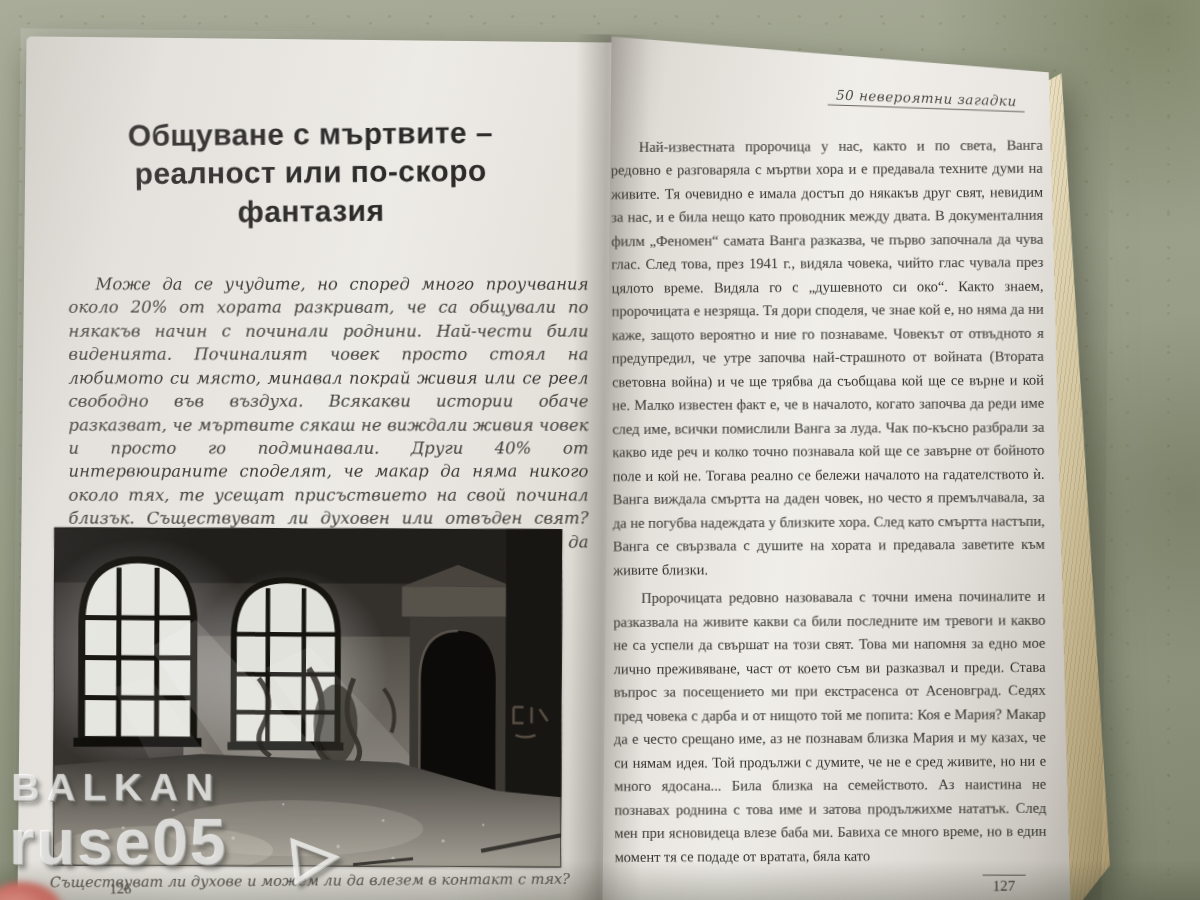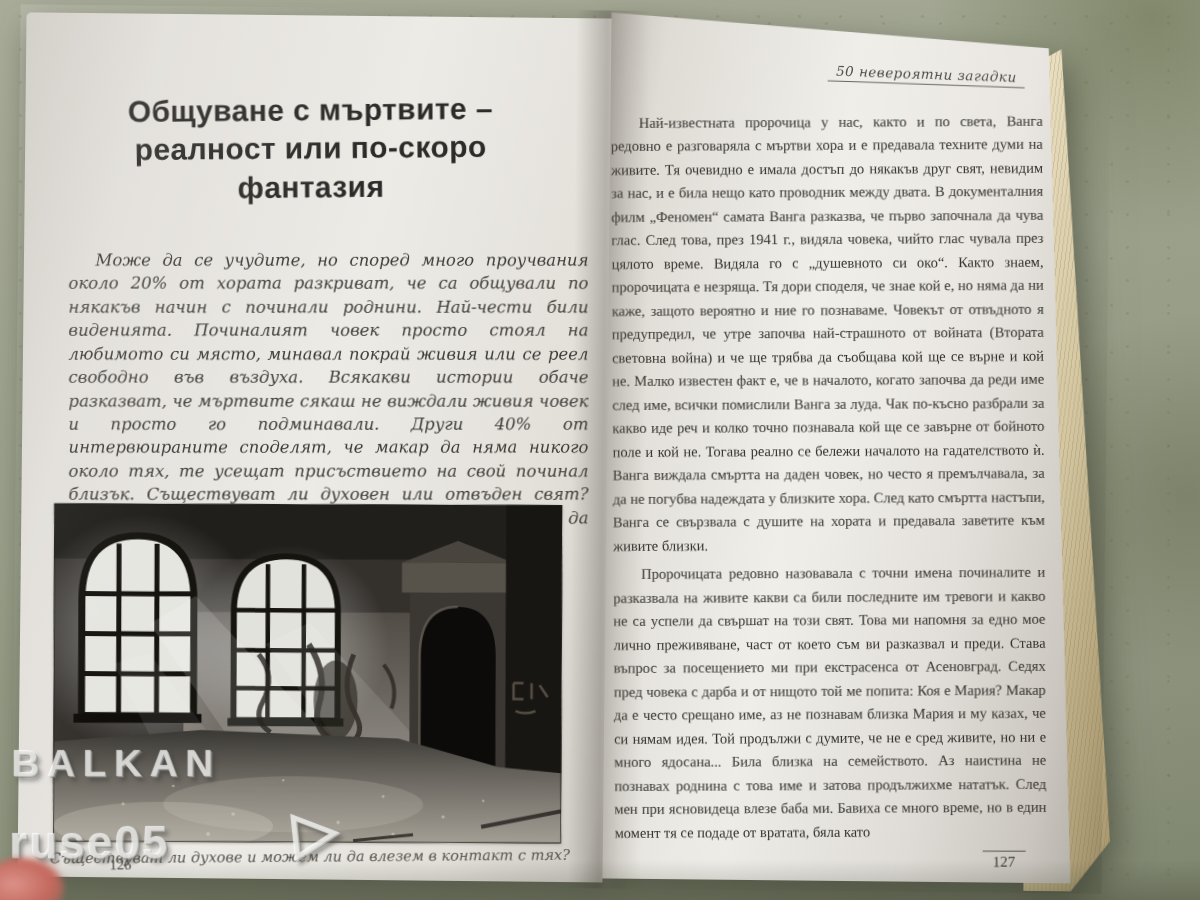--- a/index.html
+++ b/index.html
@@ -8,21 +8,21 @@
     font-family:"Liberation Serif",serif;
     background-color:#9ea289;
     background-image:
       radial-gradient(rgba(122,100,58,0.20) 1.2px, transparent 2.2px),
       radial-gradient(rgba(88,92,66,0.18) 1px, transparent 1.9px),
       radial-gradient(circle at 96% 2%, rgba(104,112,76,0.55) 0, rgba(104,112,76,0) 220px),
       radial-gradient(circle at 99% 55%, rgba(96,102,72,0.4) 0, rgba(96,102,72,0) 180px),
       linear-gradient(165deg,#a9ac99 0%,#9aa08a 45%,#8c927c 80%,#7f866f 100%);
     background-size:41px 33px,57px 47px,100% 100%,100% 100%,100% 100%;
   }
-  .scene{position:absolute;inset:0;}
+  .scene{position:absolute;inset:0;margin-top:24px;}
 
   
   .table-corner{
     position:absolute;left:0;top:0;width:46px;height:250px;
     background:linear-gradient(100deg,#8d6b3e,#a98а57 70%,#b59a6a);
     clip-path:polygon(0 0,40px 0,6px 250px,0 250px);
   }
 
   
   .book{
@@ -112,21 +112,21 @@
     position:absolute;z-index:50;pointer-events:none;
     font-family:"Liberation Sans",sans-serif;font-weight:bold;line-height:1;
     color:rgba(210,210,208,0.40);
     text-shadow:-1px -1px 1px rgba(255,255,255,0.75),
                  1px 1px 0 rgba(130,130,125,0.45),
                  3px 4px 4px rgba(55,55,50,0.45);
   }
   .wm-balkan{left:20px;top:746px;font-size:36px;letter-spacing:7px;transform:scale(1.08,1.05);}
   .wm-auction{left:2px;top:758px;font-size:82px;letter-spacing:1px;}
   .wm-arrow{left:294px;top:802px;font-size:58px;transform:rotate(-6deg);color:rgba(225,225,222,0.48);}
-  .wm-ruse{left:10px;top:820px;font-size:46px;letter-spacing:2px;}
+  .wm-ruse{left:10px;top:787px;font-size:64px;letter-spacing:2px;}
 
   
   .finger{
     position:absolute;left:-14px;top:858px;width:78px;height:58px;z-index:60;
     background:radial-gradient(ellipse at 35% 45%,#dc9289 0%,#c3685d 55%,rgba(150,70,60,0.0) 100%);
     border-radius:50% 60% 55% 50%;filter:blur(3px);
   }
   .bottom-shade{
     position:absolute;left:0;right:0;bottom:0;height:40px;z-index:5;pointer-events:none;
     background:linear-gradient(to bottom,rgba(50,55,38,0) 0%,rgba(48,52,36,0.28) 100%);

